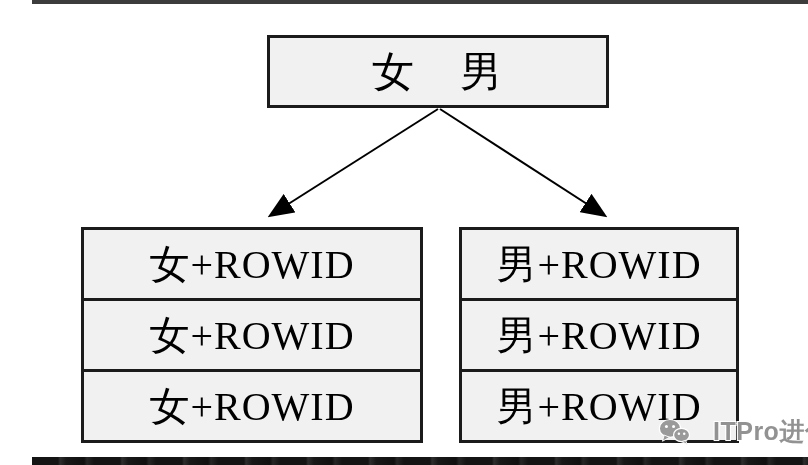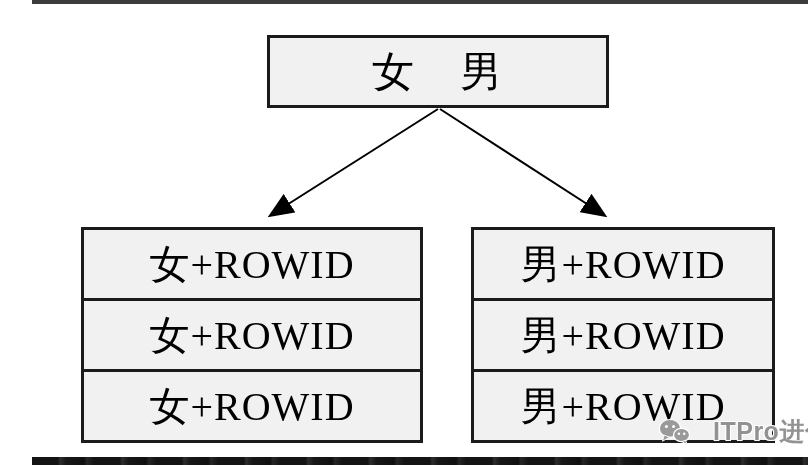--- a/index.html
+++ b/index.html
@@ -24,21 +24,21 @@
     background:#f1f1f1; border:3px solid #1b1b1b;
     display:flex; align-items:center; justify-content:center;
     color:#000000;
   }
   .root-node {
     left:235px; top:35px; width:342px; height:73px;
     font-size:42px; letter-spacing:2px;
   }
   .stack { position:absolute; top:227px; }
   .stack-left  { left:36px;  width:342px;padding-left:13px; }
-  .stack-right { left:439px; width:304px; }
+  .stack-right { left:427px; width:280px; }
   .stack .row {
     position:relative; box-sizing:border-box; width:100%; height:74px;
     background:#f1f1f1; border:3px solid #1b1b1b;
     display:flex; align-items:center; justify-content:center;
     font-size:40px; color:#000000; letter-spacing:1px;
   }
   .stack .row + .row { margin-top:-3px; }
   .arrows-svg {
     position:absolute; left:0; top:0; width:808px; height:465px;
     pointer-events:none;

